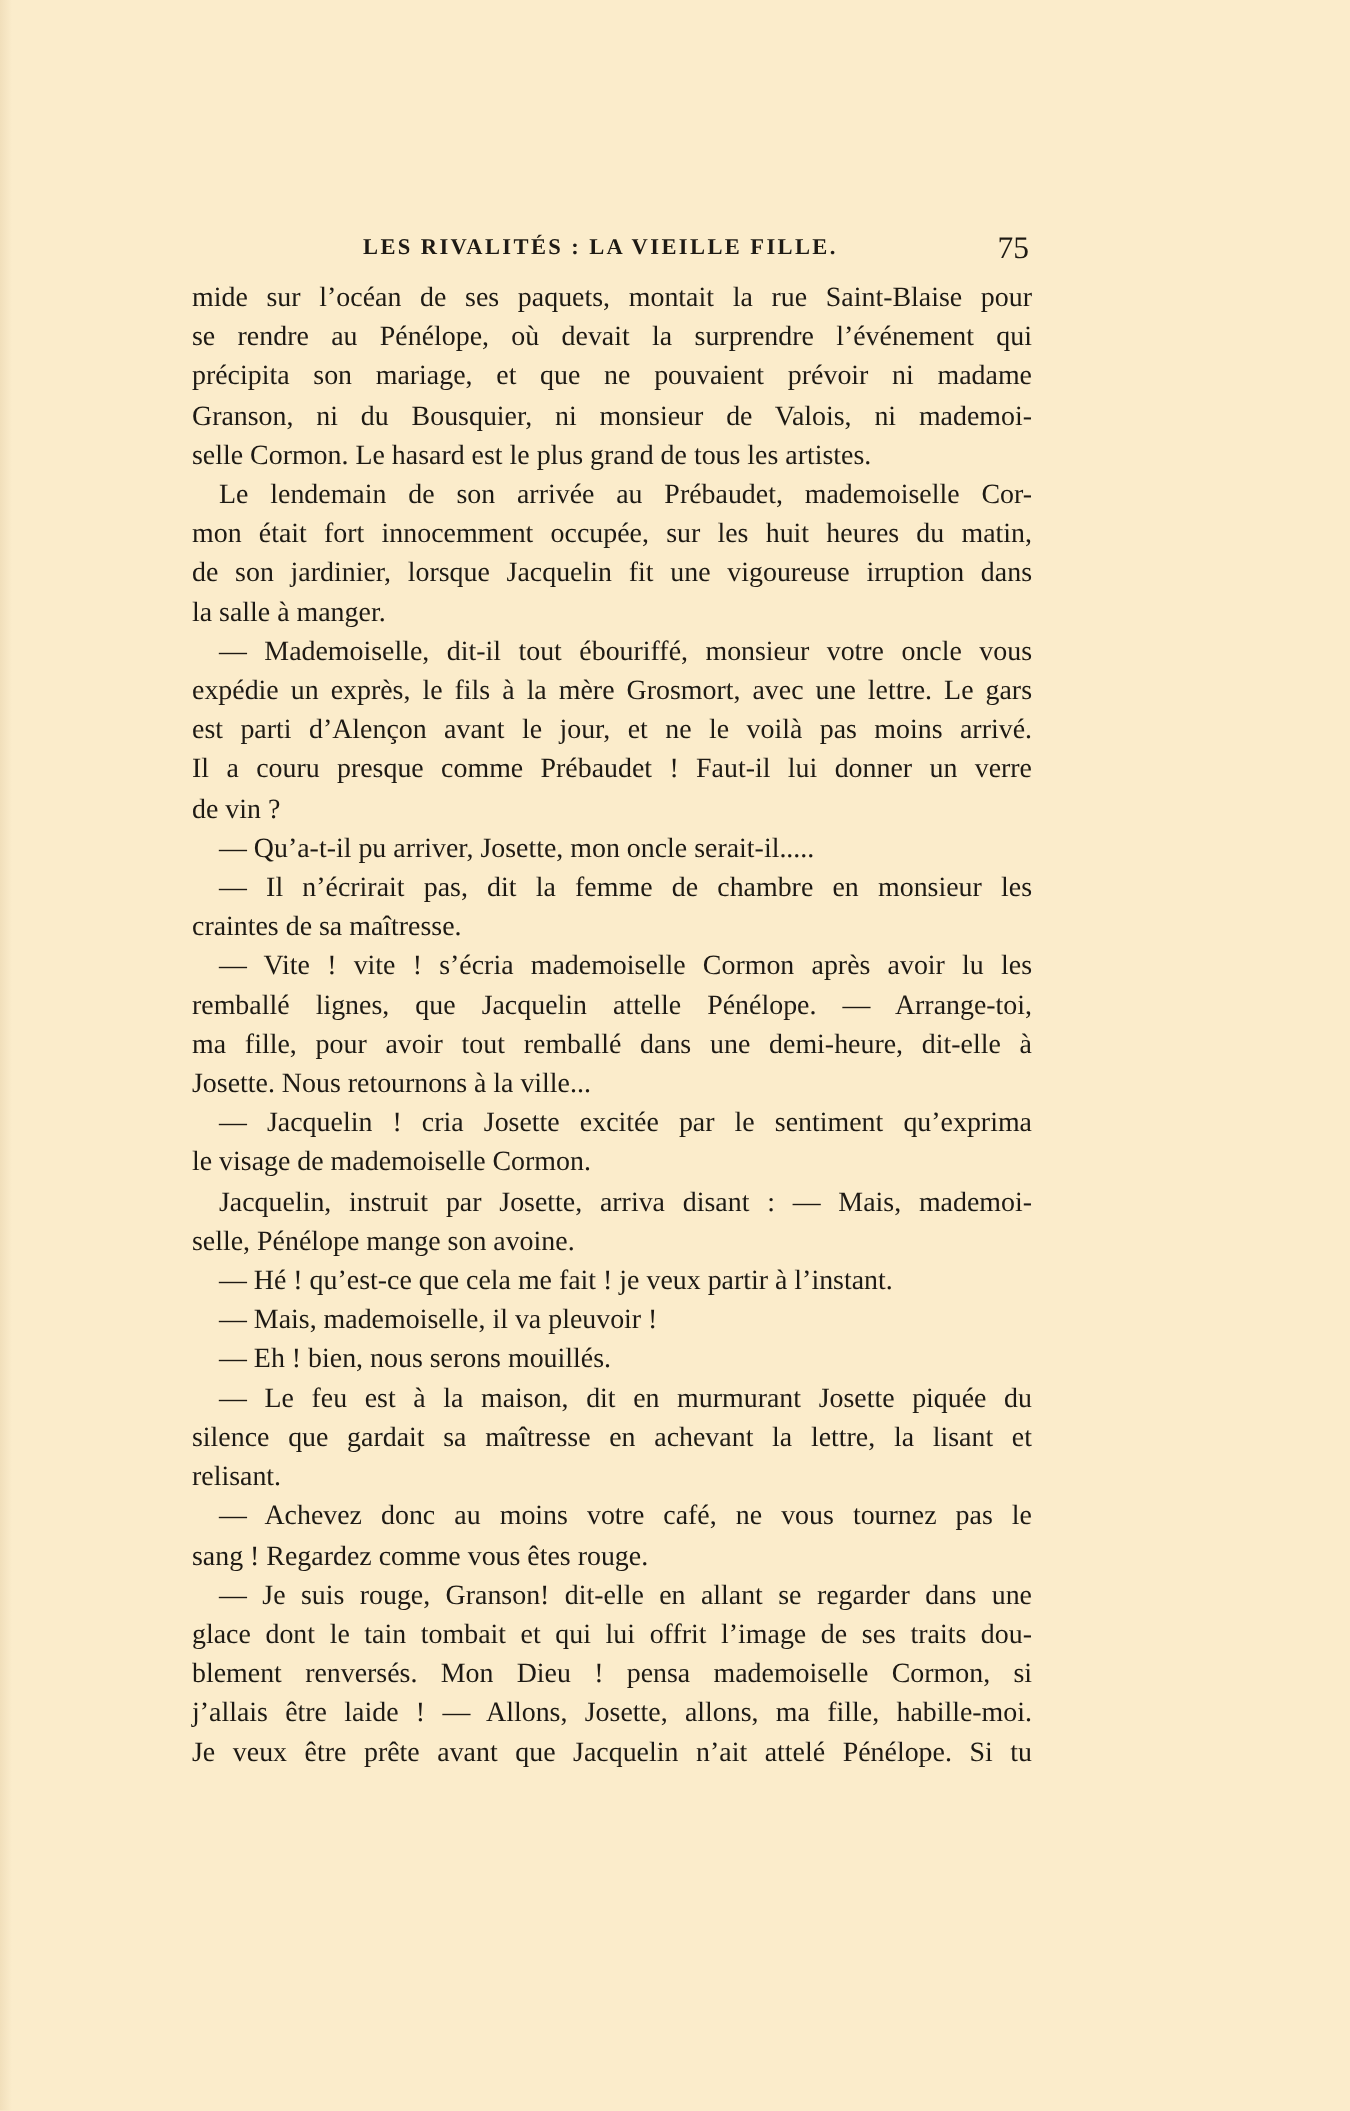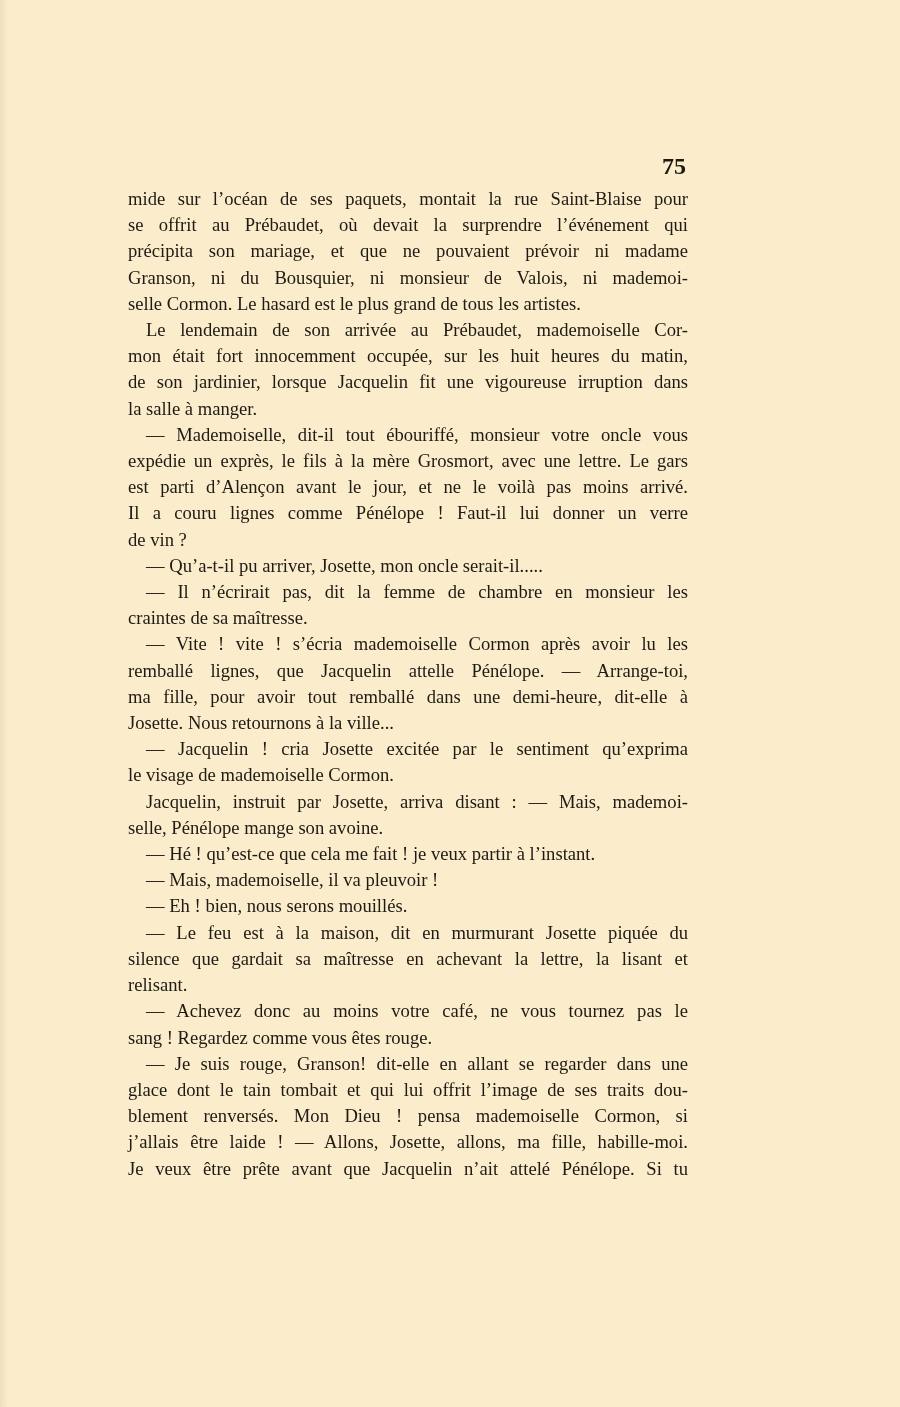--- a/index.html
+++ b/index.html
@@ -16,58 +16,58 @@
   }
   .header {
     position: absolute; left: 130px; top: 154px; width: 556px; height: 26px;
   }
   .running-title {
     position: absolute; left: 112px; top: 3px;
     font-size: 15px; font-weight: bold; letter-spacing: 1.6px;
   }
   .page-number {
     position: absolute; right: 0; top: -1px;
-    font-size: 24px;
-    font-weight: bold;
+    font-size: 21px;
   }
   .body-text {
     position: absolute; left: 128px; top: 186px; width: 560px;
     font-size: 18.6px; line-height: 26.2px;
     text-align: justify;
   }
   .line {
     display: block; white-space: nowrap;
     text-align: justify; text-align-last: justify;
   }
   .line.last { text-align-last: left; }
   .line.indent { padding-left: 18px; }
 </style>
 </head>
 <body>
 
 <div class="page-edge"></div>
 
 <div class="header">
+  <span class="running-title">LES RIVALITÉS : LA VIEILLE FILLE.</span>
   <span class="page-number">75</span>
 </div>
 
 <div class="body-text" id="body-text">
     <span class="line">mide sur l’océan de ses paquets, montait la rue Saint-Blaise pour</span>
-    <span class="line">se offrit au Prébaudet, où devait la surprendre l’événement qui</span>
+    <span class="line">se rendre au Pénélope, où devait la surprendre l’événement qui</span>
     <span class="line">précipita son mariage, et que ne pouvaient prévoir ni madame</span>
     <span class="line">Granson, ni du Bousquier, ni monsieur de Valois, ni mademoi-</span>
     <span class="line last">selle Cormon. Le hasard est le plus grand de tous les artistes.</span>
     <span class="line indent">Le lendemain de son arrivée au Prébaudet, mademoiselle Cor-</span>
     <span class="line">mon était fort innocemment occupée, sur les huit heures du matin,</span>
     <span class="line">de son jardinier, lorsque Jacquelin fit une vigoureuse irruption dans</span>
     <span class="line last">la salle à manger.</span>
     <span class="line indent">— Mademoiselle, dit-il tout ébouriffé, monsieur votre oncle vous</span>
     <span class="line">expédie un exprès, le fils à la mère Grosmort, avec une lettre. Le gars</span>
     <span class="line">est parti d’Alençon avant le jour, et ne le voilà pas moins arrivé.</span>
-    <span class="line">Il a couru lignes comme Pénélope ! Faut-il lui donner un verre</span>
+    <span class="line">Il a couru presque comme Prébaudet ! Faut-il lui donner un verre</span>
     <span class="line last">de vin ?</span>
     <span class="line indent last">— Qu’a-t-il pu arriver, Josette, mon oncle serait-il.....</span>
     <span class="line indent">— Il n’écrirait pas, dit la femme de chambre en monsieur les</span>
     <span class="line last">craintes de sa maîtresse.</span>
     <span class="line indent">— Vite ! vite ! s’écria mademoiselle Cormon après avoir lu les</span>
     <span class="line">remballé lignes, que Jacquelin attelle Pénélope. — Arrange-toi,</span>
     <span class="line">ma fille, pour avoir tout remballé dans une demi-heure, dit-elle à</span>
     <span class="line last">Josette. Nous retournons à la ville...</span>
     <span class="line indent">— Jacquelin ! cria Josette excitée par le sentiment qu’exprima</span>
     <span class="line last">le visage de mademoiselle Cormon.</span>

